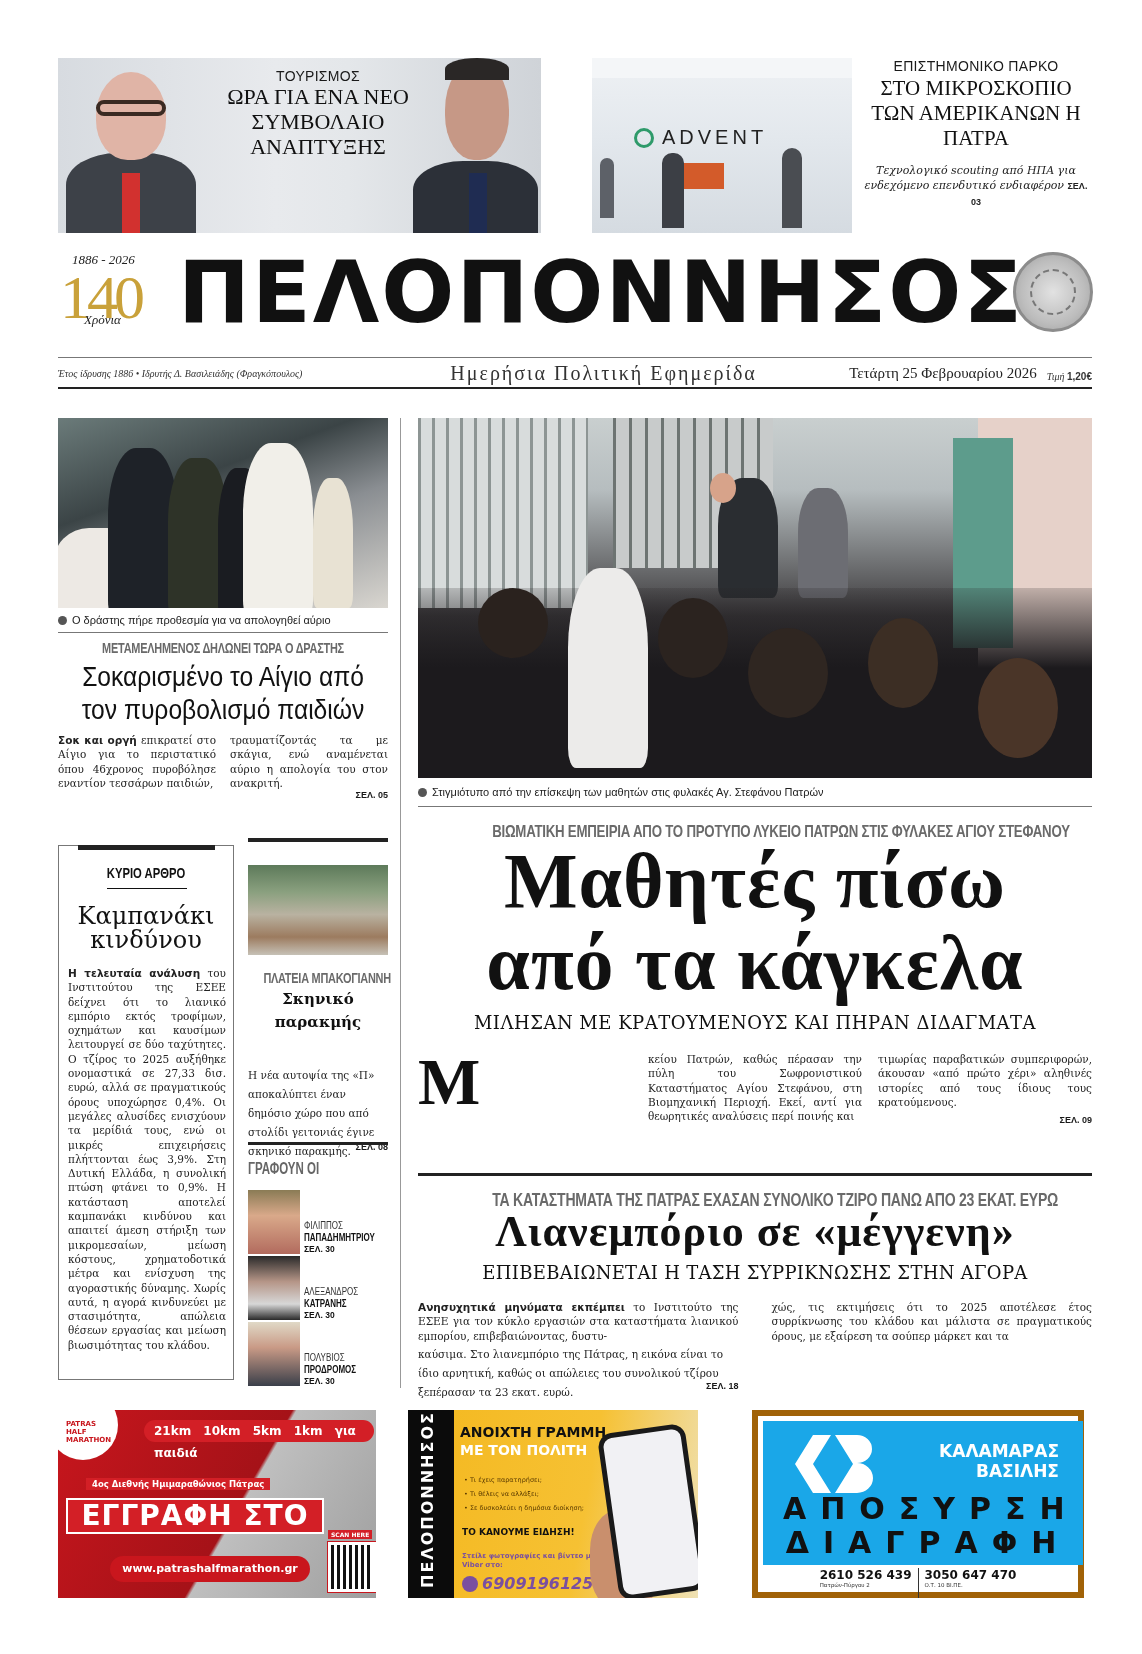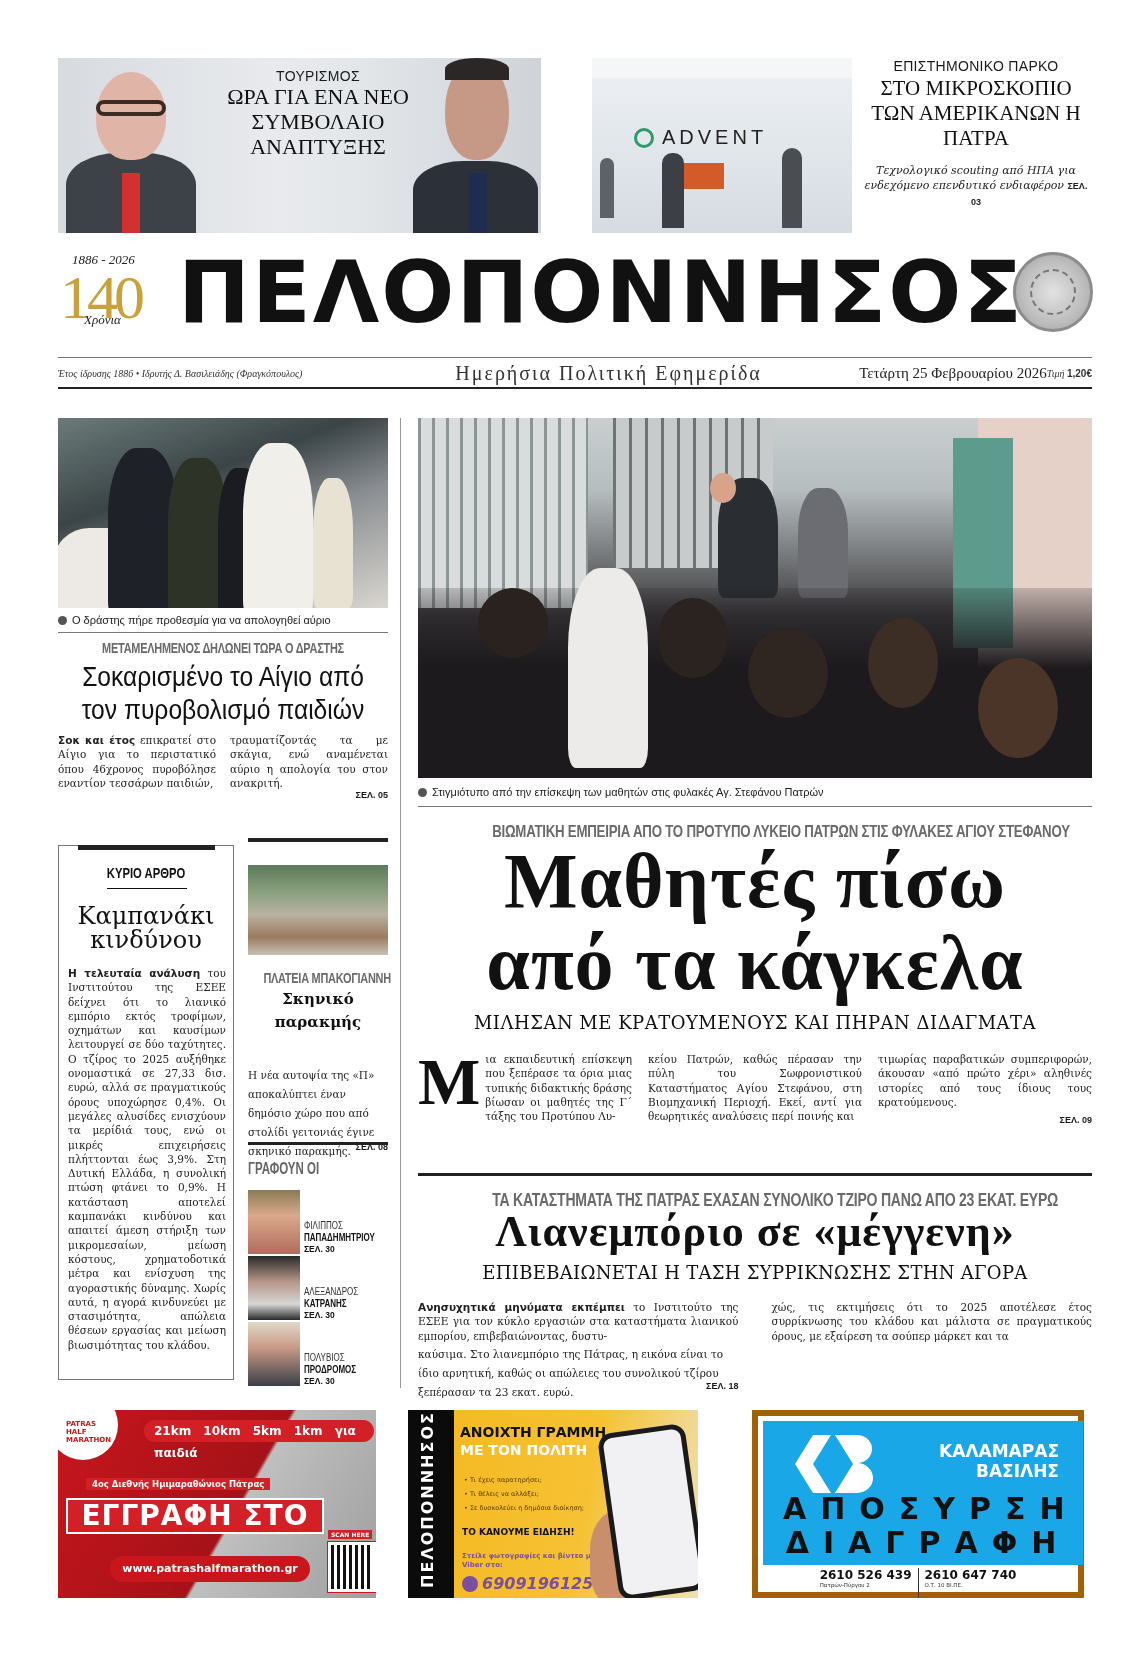--- a/index.html
+++ b/index.html
@@ -31,21 +31,21 @@
   .anniv-num { position: absolute; left: 0; top: 10px; font-family: "Liberation Serif", serif; font-size: 62px; color: #c9a13a; letter-spacing: -4px; }
   .anniv-label { position: absolute; left: 24px; top: 60px; font-family: "Liberation Serif", serif; font-style: italic; font-size: 13px; color: #222; }
   .masthead-title { left: 178px; top: 244px; width: 820px; height: 96px; font-family: "DejaVu Sans", sans-serif; font-weight: bold; font-size: 86px; line-height: 96px; letter-spacing: 2px; color: #111; transform: scaleX(1.0); white-space: nowrap; }
   .seal { left: 1013px; top: 252px; width: 80px; height: 80px; border-radius: 50%; background: radial-gradient(circle,#e2e2e2 0%,#bdbdbd 60%,#9a9a9a 100%); border: 3px solid #8c8c8c; }
   .seal-inner { position: absolute; left: 14px; top: 14px; width: 46px; height: 46px; border-radius: 50%; border: 2px dashed #777; }
   .rule-thin { left: 58px; top: 357px; width: 1034px; height: 1px; background: #777; }
   .rule-thick { left: 58px; top: 387px; width: 1034px; height: 2px; background: #222; }
   .masthead-info { left: 58px; top: 360px; width: 1034px; height: 26px; display: flex; align-items: center; justify-content: space-between; }
   .founding { font-family: "Liberation Serif", serif; font-style: italic; font-size: 10px; color: #333; width: 300px; }
   .subtitle { font-family: "Liberation Serif", serif; font-size: 20px; letter-spacing: 2px; color: #333; }
-  .date-price { display: flex; align-items: center; }
+  .date-price { display: flex; align-items: flex-end; gap: 10px; }
   .date { font-family: "Liberation Serif", serif; font-size: 15px; color: #222; }
   .price { font-family: "Liberation Serif", serif; font-style: italic; font-size: 10px; color: #333; }
   .price b { font-family: "Liberation Sans", sans-serif; font-style: normal; }
 
   
   .photo-aigio { left: 58px; top: 418px; width: 330px; height: 190px; background: linear-gradient(160deg,#6b7b7a 0%, #3b4446 35%, #8a8e92 60%, #d9d6d0 100%); overflow: hidden; }
   .fig { position: absolute; border-radius: 40% 40% 10% 10%; }
   .caption { font-family: "Liberation Sans", sans-serif; font-size: 11px; color: #222; display: flex; align-items: center; gap: 5px; }
   .cap-icon { width: 9px; height: 9px; border-radius: 50%; background: #555; display: inline-block; }
   .cap-rule { height: 1px; background: #777; }
@@ -200,21 +200,21 @@
   <div style="position:absolute;left:208px;top:50px;width:20px;height:4px;"></div>
 </div>
 <div class="abs caption" style="left:58px;top:614px;width:330px;">
   <span class="cap-icon"></span>
   <span>Ο δράστης πήρε προθεσμία για να απολογηθεί αύριο</span>
 </div>
 <div class="abs cap-rule" style="left:58px;top:632px;width:330px;"></div>
 <div class="abs kicker-cond" style="left:58px;top:640px;width:330px;">ΜΕΤΑΜΕΛΗΜΕΝΟΣ ΔΗΛΩΝΕΙ ΤΩΡΑ Ο ΔΡΑΣΤΗΣ</div>
 <div class="abs head-aigio">Σοκαρισμένο το Αίγιο από τον πυροβολισμό παιδιών</div>
 <div class="abs" style="left:58px;top:733px;width:330px;display:grid;grid-template-columns:1fr 1fr;column-gap:14px;">
-  <div class="body-text"><b>Σοκ και έτος</b><span> επικρατεί στο Αίγιο για το περιστατικό όπου 46χρονος πυροβόλησε εναντίον τεσσάρων παιδιών,</span></div>
+  <div class="body-text"><b>Σοκ και οργή</b><span> επικρατεί στο Αίγιο για το περιστατικό όπου 46χρονος πυροβόλησε εναντίον τεσσάρων παιδιών,</span></div>
   <div>
     <div class="body-text">τραυματίζοντάς τα με σκάγια, ενώ αναμένεται αύριο η απολογία του στον ανακριτή.</div>
     <div class="sel-line">ΣΕΛ. 05</div>
   </div>
 </div>
 
 <div class="abs editorial-box">
   <div class="edit-kicker">ΚΥΡΙΟ ΑΡΘΡΟ</div>
   <div class="edit-kicker-rule"></div>
   <div class="edit-title">Καμπανάκι κινδύνου</div>
@@ -275,21 +275,21 @@
   <span>Στιγμιότυπο από την επίσκεψη των μαθητών στις φυλακές Αγ. Στεφάνου Πατρών</span>
 </div>
 <div class="abs cap-rule main-cap-rule"></div>
 <div class="abs kicker-cond main-kicker">ΒΙΩΜΑΤΙΚΗ ΕΜΠΕΙΡΙΑ ΑΠΟ ΤΟ ΠΡΟΤΥΠΟ ΛΥΚΕΙΟ ΠΑΤΡΩΝ ΣΤΙΣ ΦΥΛΑΚΕΣ ΑΓΙΟΥ ΣΤΕΦΑΝΟΥ</div>
 <div class="abs main-head">
   <div>Μαθητές πίσω</div>
   <div>από τα κάγκελα</div>
 </div>
 <div class="abs main-deck">ΜΙΛΗΣΑΝ ΜΕ ΚΡΑΤΟΥΜΕΝΟΥΣ ΚΑΙ ΠΗΡΑΝ ΔΙΔΑΓΜΑΤΑ</div>
 <div class="abs main-body">
-  <div class="body-text"><span class="dropcap">Μ</span><span>ια εκπαιδευτική επίσκεψη που ξεπέρασε τα όρια μιας τυπικής διδακτικής δράσης βίωσαν οι μαθητές της Γ΄ τάξης του Προτύπου Λυ-</span></div>
+  <div class="body-text"><span class="dropcap">Μ</span></div>
   <div class="body-text">κείου Πατρών, καθώς πέρασαν την πύλη του Σωφρονιστικού Καταστήματος Αγίου Στεφάνου, στη Βιομηχανική Περιοχή. Εκεί, αντί για θεωρητικές αναλύσεις περί ποινής και</div>
   <div>
     <div class="body-text">τιμωρίας παραβατικών συμπεριφορών, άκουσαν «από πρώτο χέρι» αληθινές ιστορίες από τους ίδιους τους κρατούμενους.</div>
     <div class="sel-line" style="margin-top:6px;">ΣΕΛ. 09</div>
   </div>
 </div>
 
 <div class="abs rule-section"></div>
 <div class="abs kicker-cond retail-kicker">ΤΑ ΚΑΤΑΣΤΗΜΑΤΑ ΤΗΣ ΠΑΤΡΑΣ ΕΧΑΣΑΝ ΣΥΝΟΛΙΚΟ ΤΖΙΡΟ ΠΑΝΩ ΑΠΟ 23 ΕΚΑΤ. ΕΥΡΩ</div>
 <div class="abs retail-head">Λιανεμπόριο σε «μέγγενη»</div>
@@ -347,17 +347,17 @@
     <div class="k-big" style="top:72px;">ΑΠΟΣΥΡΣΗ</div>
     <div class="k-big" style="top:106px;">ΔΙΑΓΡΑΦΗ</div>
   </div>
   <div class="k-phones">
     <div class="k-ph" style="text-align:left;">
         <div class="n">2610 526 439</div>
         <div class="a">Πατρών-Πύργου 2</div>
       </div>
     <div class="k-div"></div>
     <div class="k-ph">
-        <div class="n">2610 647 740</div>
+        <div class="n">3050 647 470</div>
         <div class="a">Ο.Τ. 10 ΒΙ.ΠΕ.</div>
       </div>
   </div>
 </div>
 
 </body></html>

